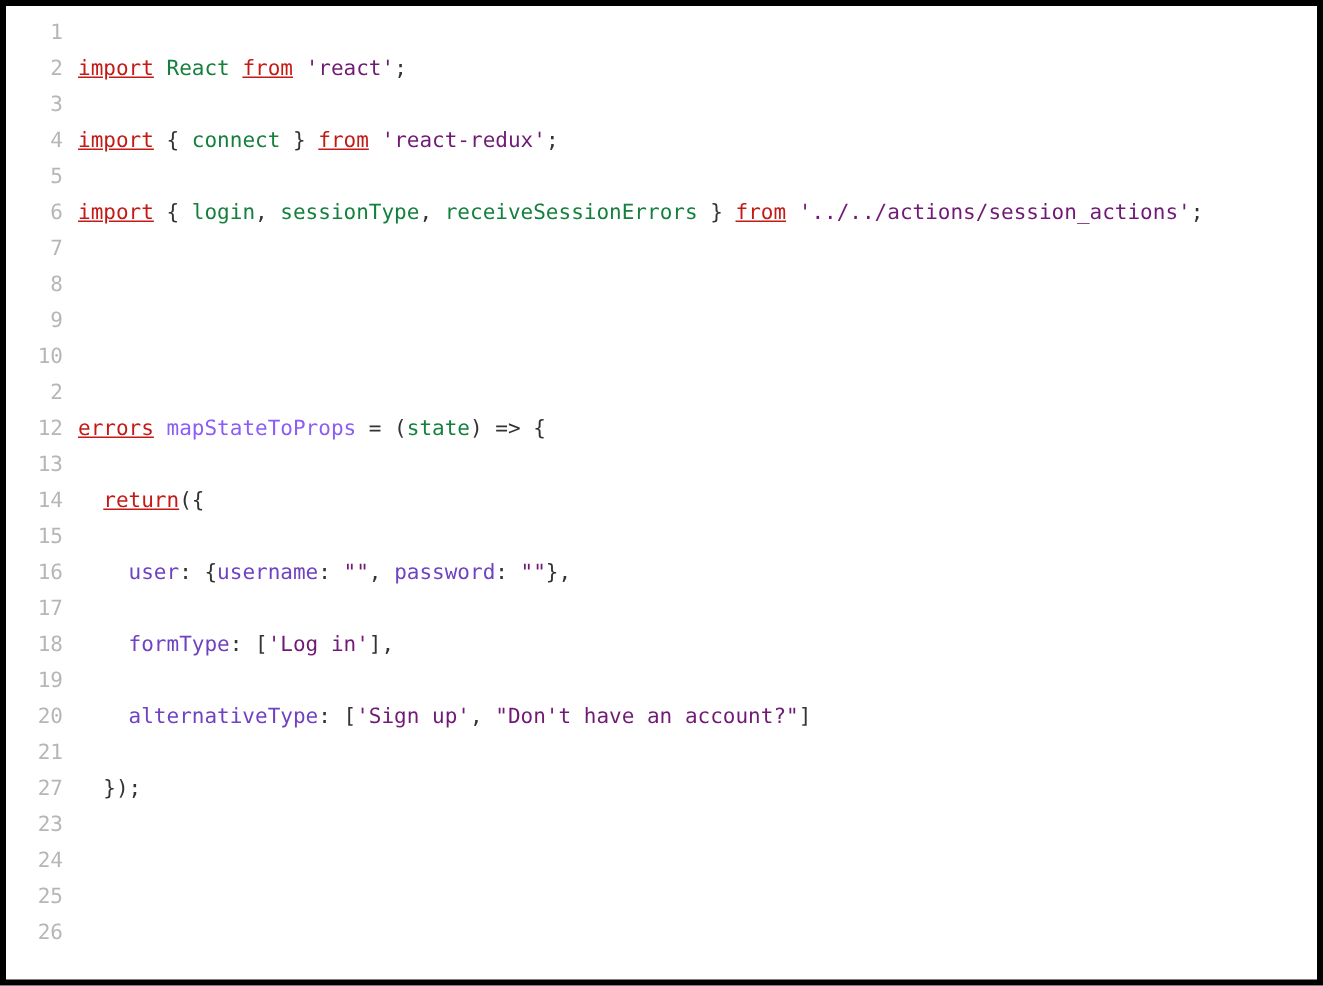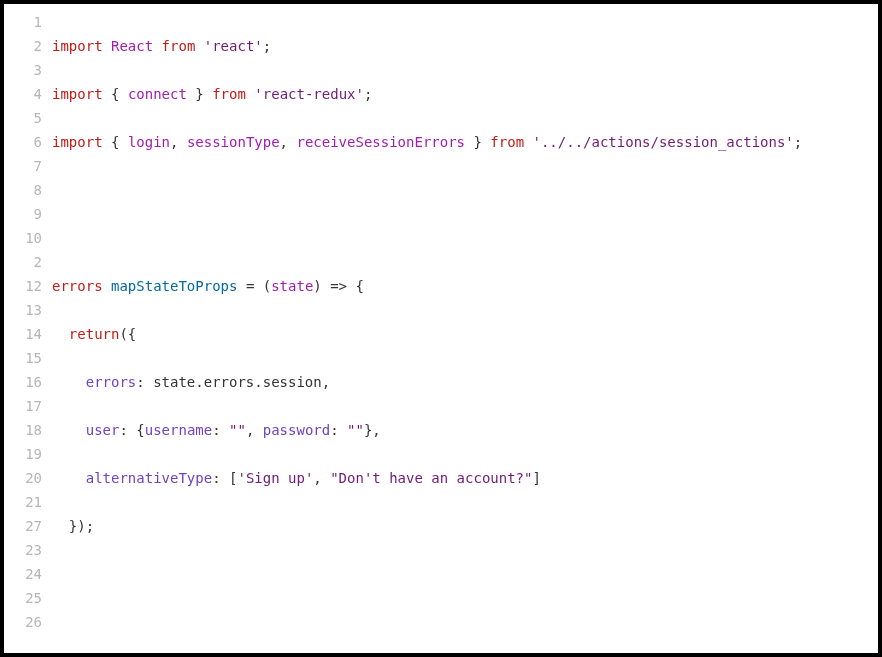--- a/index.html
+++ b/index.html
@@ -25,25 +25,25 @@
     line-height: 24px;
   }
   .code {
     flex: 1;
     padding: 6px 0;
     line-height: 24px;
     white-space: pre;
     color: #333;
   }
   .line { height: 24px; }
-  .tok-kw   { color: #c41a16; }   
-  .tok-def  { color: #a21caf; }   
+  .tok-kw   { color: #c41a16; text-decoration: underline; }   
+  .tok-def  { color: #15803d; }   
   .tok-str  { color: #701a75; }   
   .tok-prop { color: #6f42c1; }   
-  .tok-fn   { color: #0369a1; }   
+  .tok-fn   { color: #8b5cf6; }   
   .tok-pl   { color: #333; }
 </style>
 </head>
 <body>
 
 <div class="editor">
   <div class="gutter" id="gutter">
       <div class="line">1</div>
       <div class="line">2</div>
       <div class="line">3</div>
@@ -72,22 +72,22 @@
       <div class="line">26</div>
     </div>
   <div class="code">
 <div class="line"><span class="tok-kw">import</span> <span class="tok-def">React</span> <span class="tok-kw">from</span> <span class="tok-str">'react'</span>;</div>
 <div class="line"><span class="tok-kw">import</span> { <span class="tok-def">connect</span> } <span class="tok-kw">from</span> <span class="tok-str">'react-redux'</span>;</div>
 <div class="line"><span class="tok-kw">import</span> { <span class="tok-def">login</span>, <span class="tok-def">sessionType</span>, <span class="tok-def">receiveSessionErrors</span> } <span class="tok-kw">from</span> <span class="tok-str">'../../actions/session_actions'</span>;</div>
 <div class="line"></div>
 <div class="line"></div>
 <div class="line"><span class="tok-kw">errors</span> <span class="tok-fn">mapStateToProps</span> = (<span class="tok-def">state</span>) =&gt; {</div>
 <div class="line">  <span class="tok-kw">return</span>({</div>
-<div class="line">    <span class="tok-prop">errors</span>: <span class="tok-pl">state.errors.session</span>,</div>
 <div class="line">    <span class="tok-prop">user</span>: {<span class="tok-prop">username</span>: <span class="tok-str">""</span>, <span class="tok-prop">password</span>: <span class="tok-str">""</span>},</div>
+<div class="line">    <span class="tok-prop">formType</span>: [<span class="tok-str">'Log in'</span>],</div>
 <div class="line">    <span class="tok-prop">alternativeType</span>: [<span class="tok-str">'Sign up'</span>, <span class="tok-str">"Don't have an account?"</span>]</div>
 <div class="line">  });</div>
 
 
 
 
 
 
 
 

